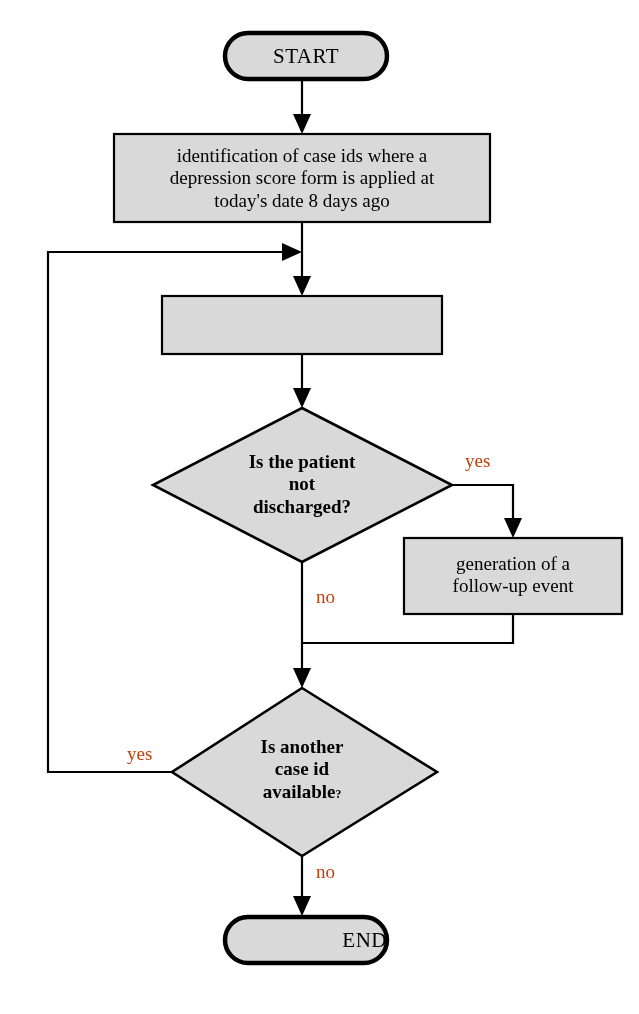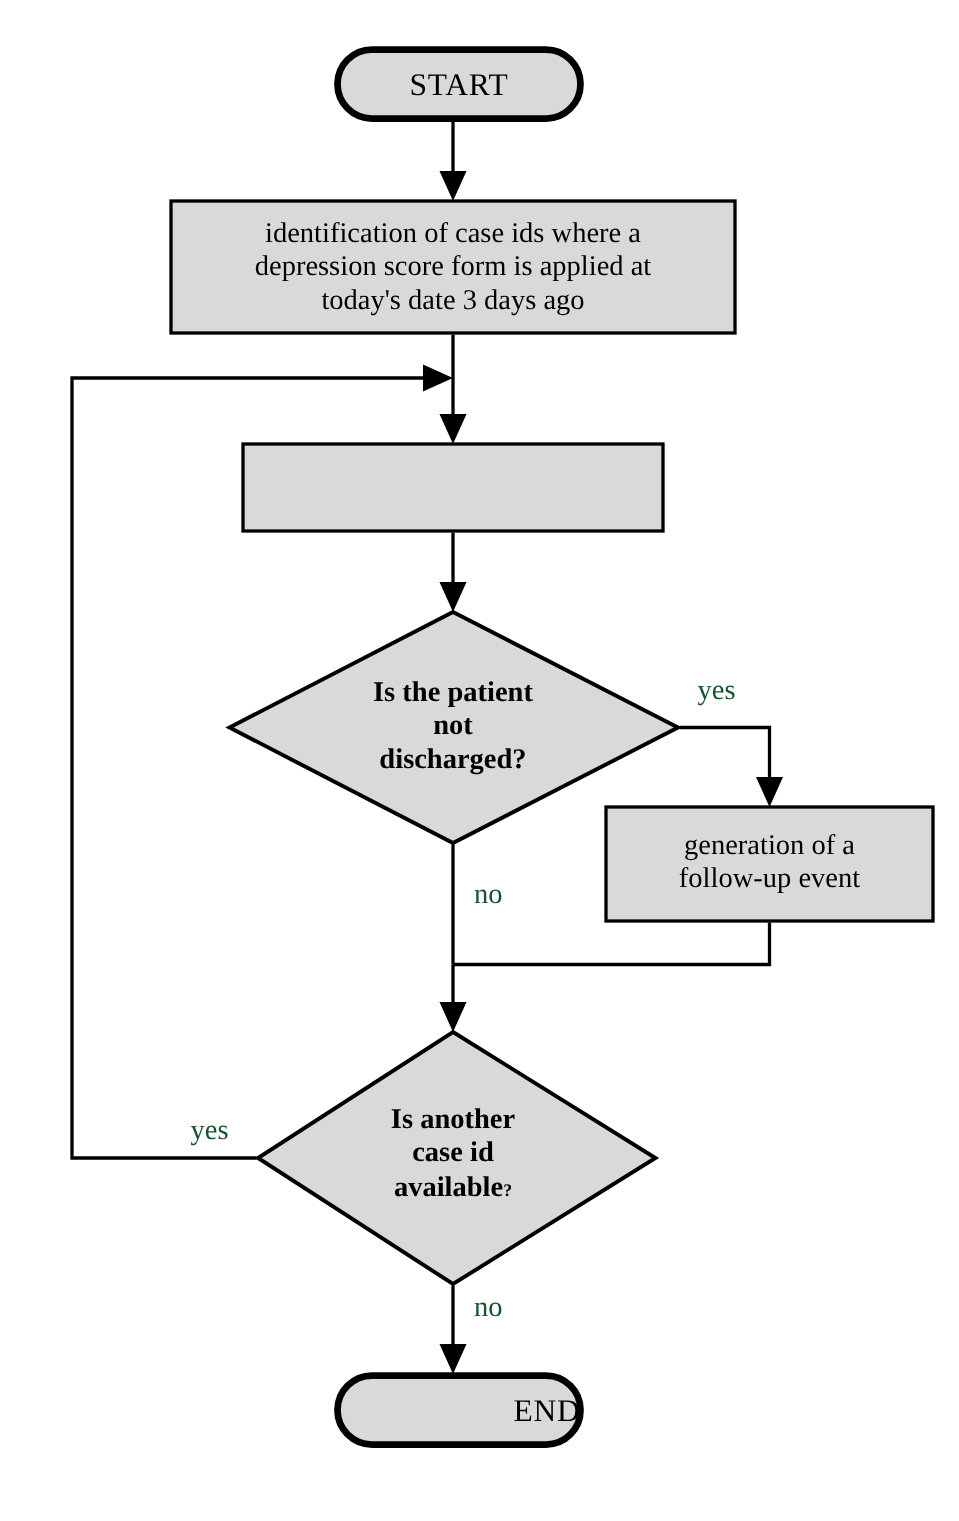--- a/index.html
+++ b/index.html
@@ -68,21 +68,21 @@
   }
   .label-process {
     font-size: 19px;
   }
   .label-decision {
     font-size: 19px;
     font-weight: bold;
   }
   .edge-label {
     position: absolute;
-    color: #14532d;
+    color: #c2410c;
     font-family: "Liberation Serif", "DejaVu Serif", serif;
     font-size: 19px;
     white-space: nowrap;
   }
   .q-small {
     font-size: 0.62em;
     vertical-align: baseline;
   }
 </style>
 </head>
@@ -147,21 +147,21 @@
 
     <polygon class="node-shape node-decision" points="281,688 416,772 281,856 151,772"></polygon>
 
     <rect class="node-shape node-terminal" x="204" y="917" width="162" height="46" rx="23" ry="23"></rect>
   </svg>
 
   <div class="node-label label-terminal" style="left:204px; top:44px; width:162px;">START</div>
 
   <div class="node-label label-process" style="left:99px; top:145px; width:364px;">identification of case ids where a
 depression score form is applied at
-today's date 3 days ago</div>
+today's date 8 days ago</div>
 
 
   <div class="node-label label-decision" style="left:166px; top:451px; width:230px;">Is the patient
 not
 discharged?</div>
 
   <div class="node-label label-process" style="left:388px; top:553px; width:208px;">generation of a
 follow-up event</div>
 
   <div class="node-label label-decision" style="left:176px; top:736px; width:210px;"><span>Is another</span><br><span>case id</span><br><span>available</span><span class="q-small">?</span></div>

